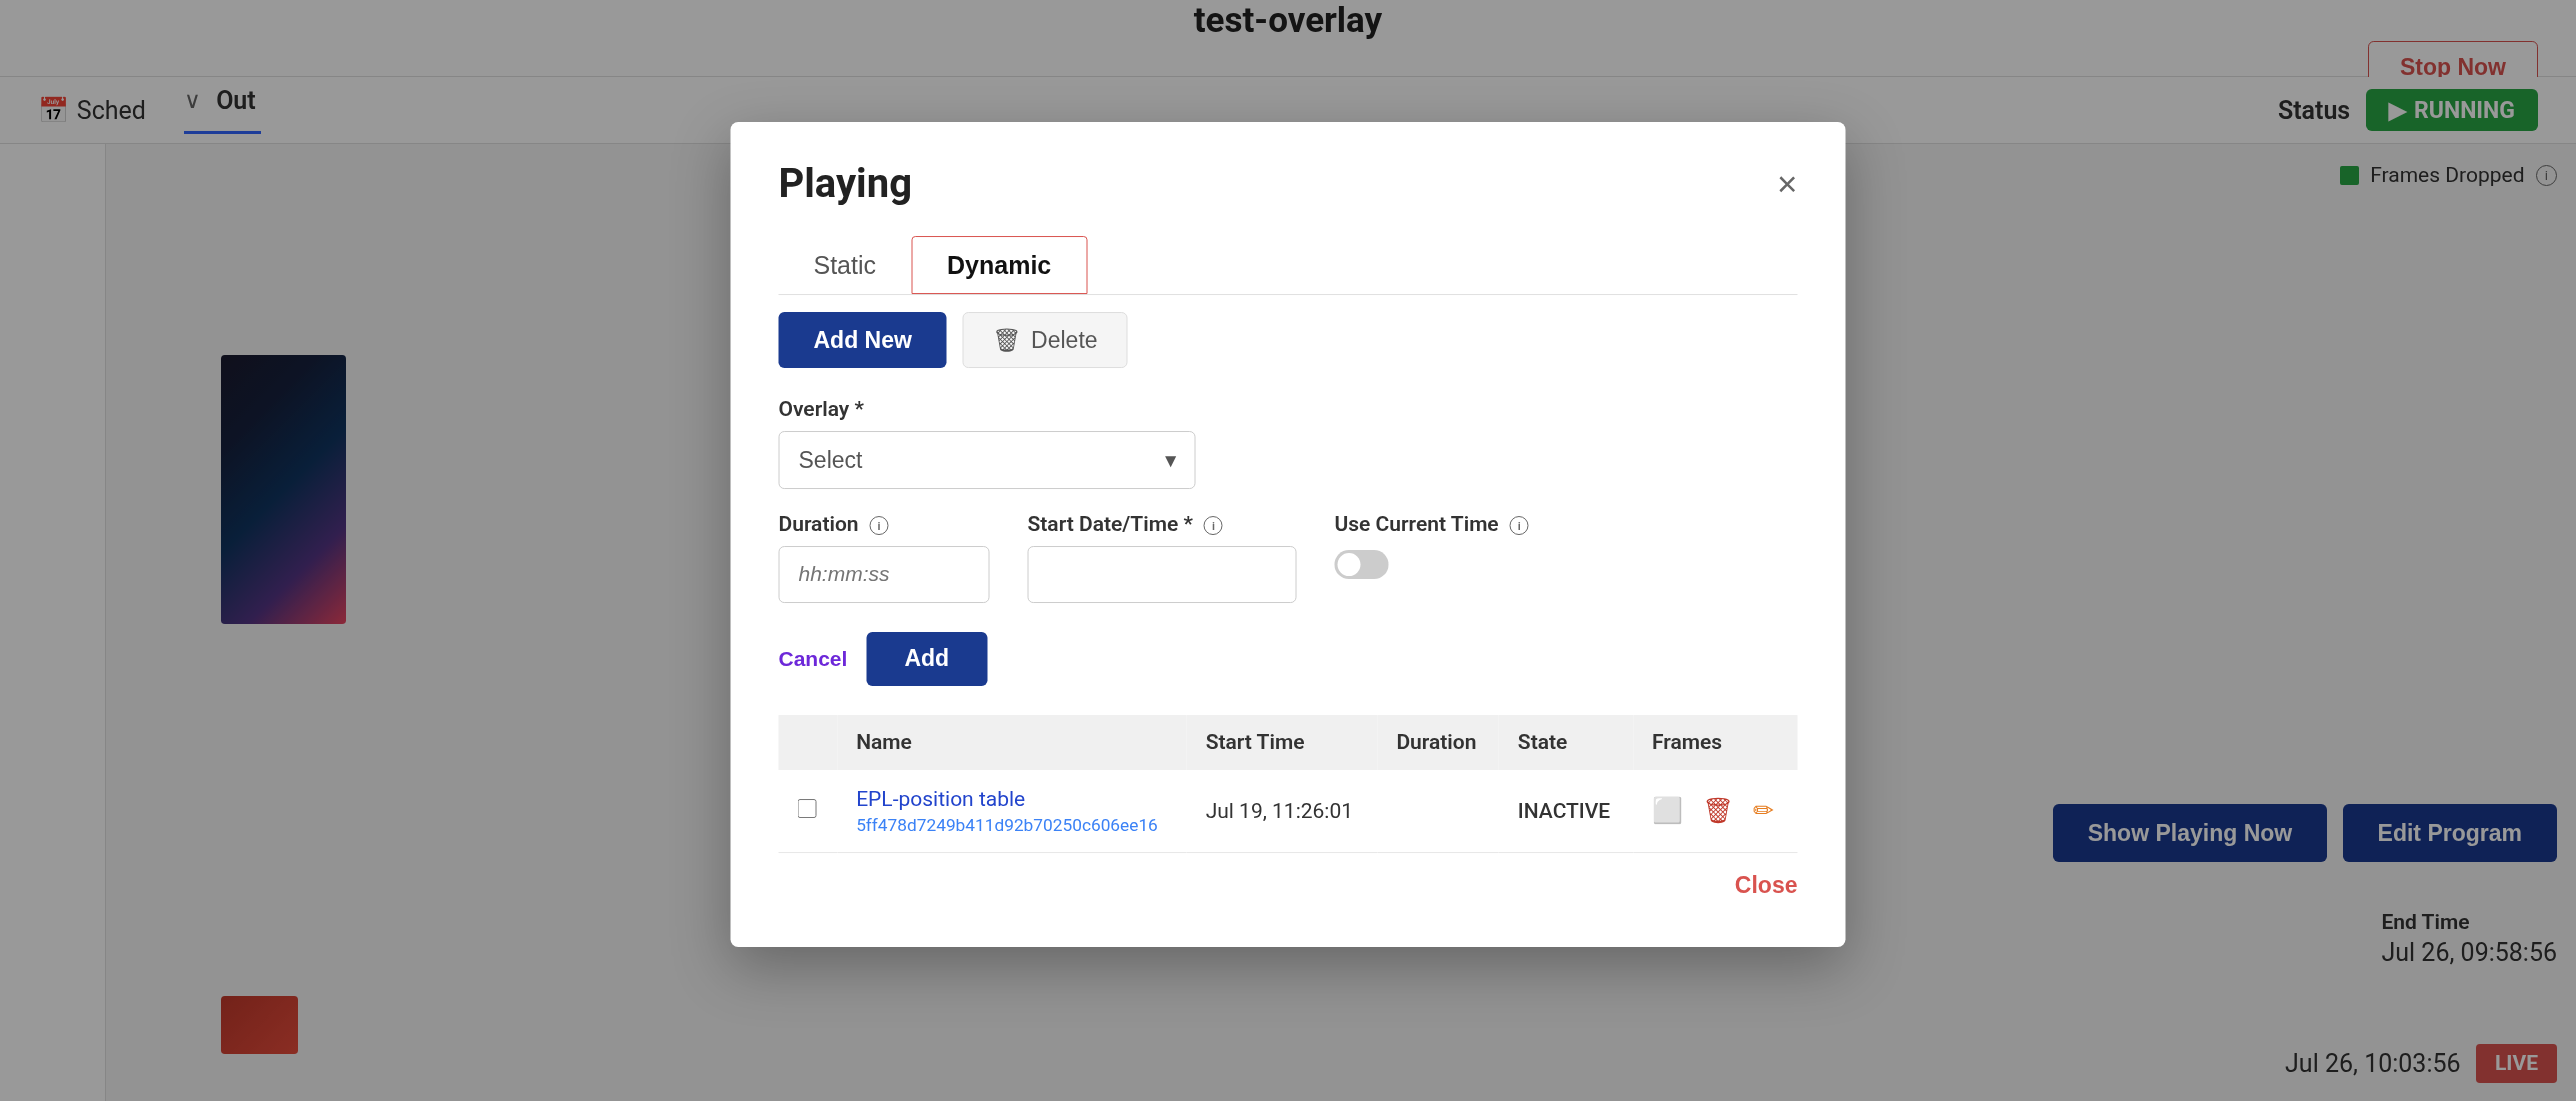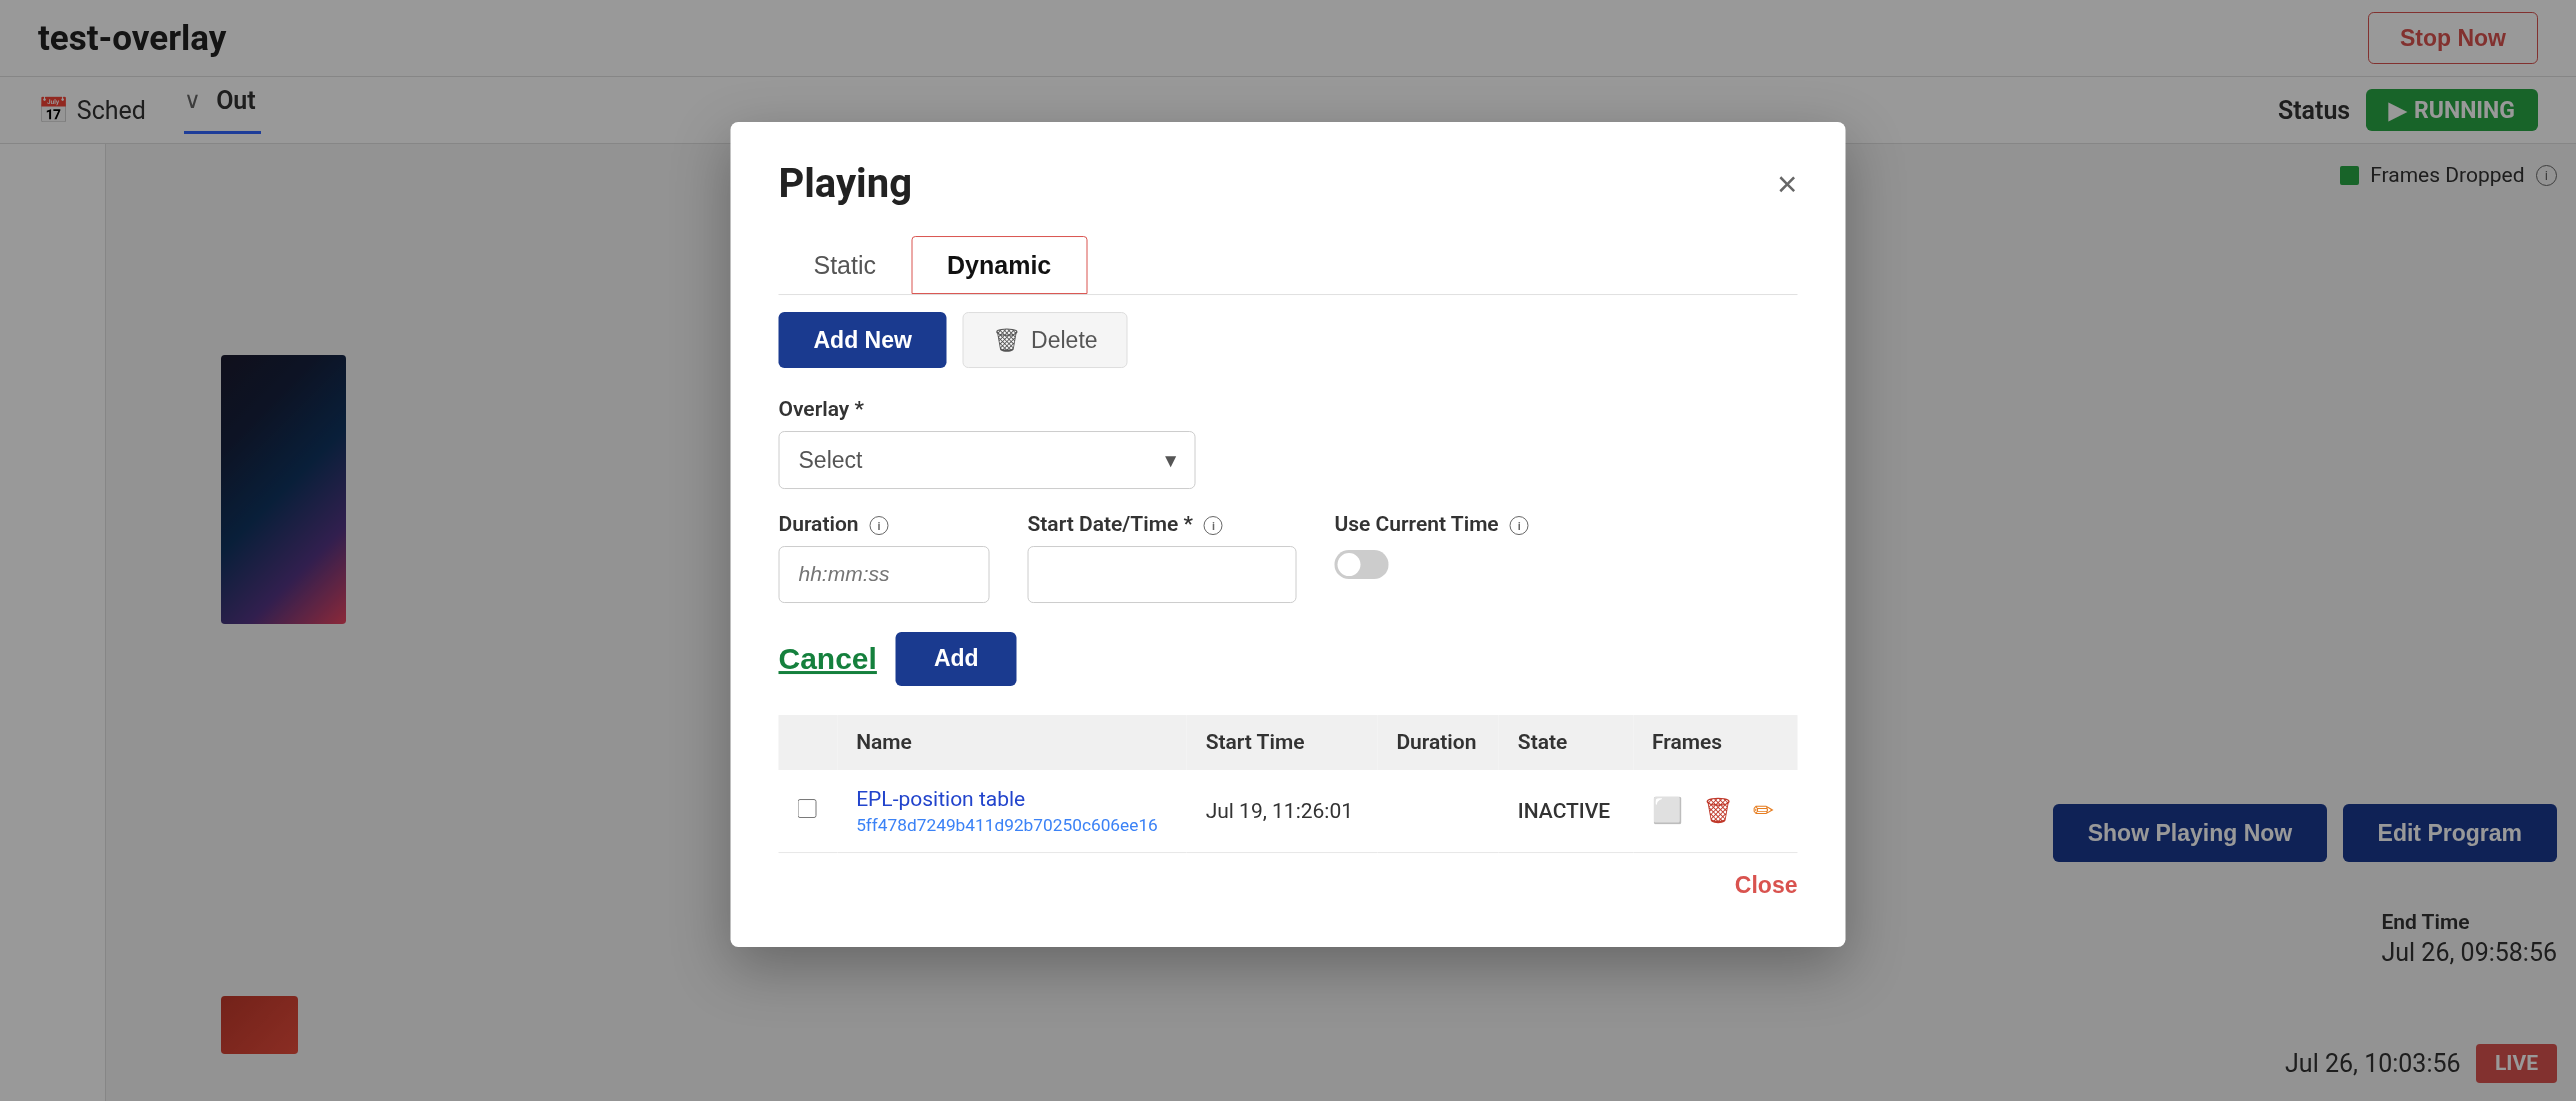--- a/index.html
+++ b/index.html
@@ -24,20 +24,21 @@
     .top-bar {
       position: absolute;
       top: 0; left: 0; right: 0;
       height: 77px;
       background: #fff;
       display: flex;
       align-items: center;
       padding: 0 38px;
       border-bottom: 1px solid #e0e0e0;
       z-index: 1;
+      flex-direction: column;
     }
     .app-title {
       font-size: 35px;
       font-weight: 700;
       color: #222;
     }
     .top-bar-right {
       margin-left: auto;
       display: flex;
       align-items: center;
@@ -435,27 +436,26 @@
     }
 
     
     .form-buttons {
       display: flex;
       gap: 19px;
       align-items: center;
       margin-bottom: 29px;
     }
     .cancel-btn {
-      font-size: 30px;
-      font-weight: 600;
-      color: #15803d;
+      font-size: 21px;
+      font-weight: 600;
+      color: #6d28d9;
       background: none;
       border: none;
       cursor: pointer;
-      text-decoration: underline;
     }
     .add-btn {
       background: #1a3a8f;
       color: #fff;
       padding: 13.5px 38px;
       font-size: 23px;
       font-weight: 600;
       border: none;
       border-radius: 5.8px;
       cursor: pointer;

